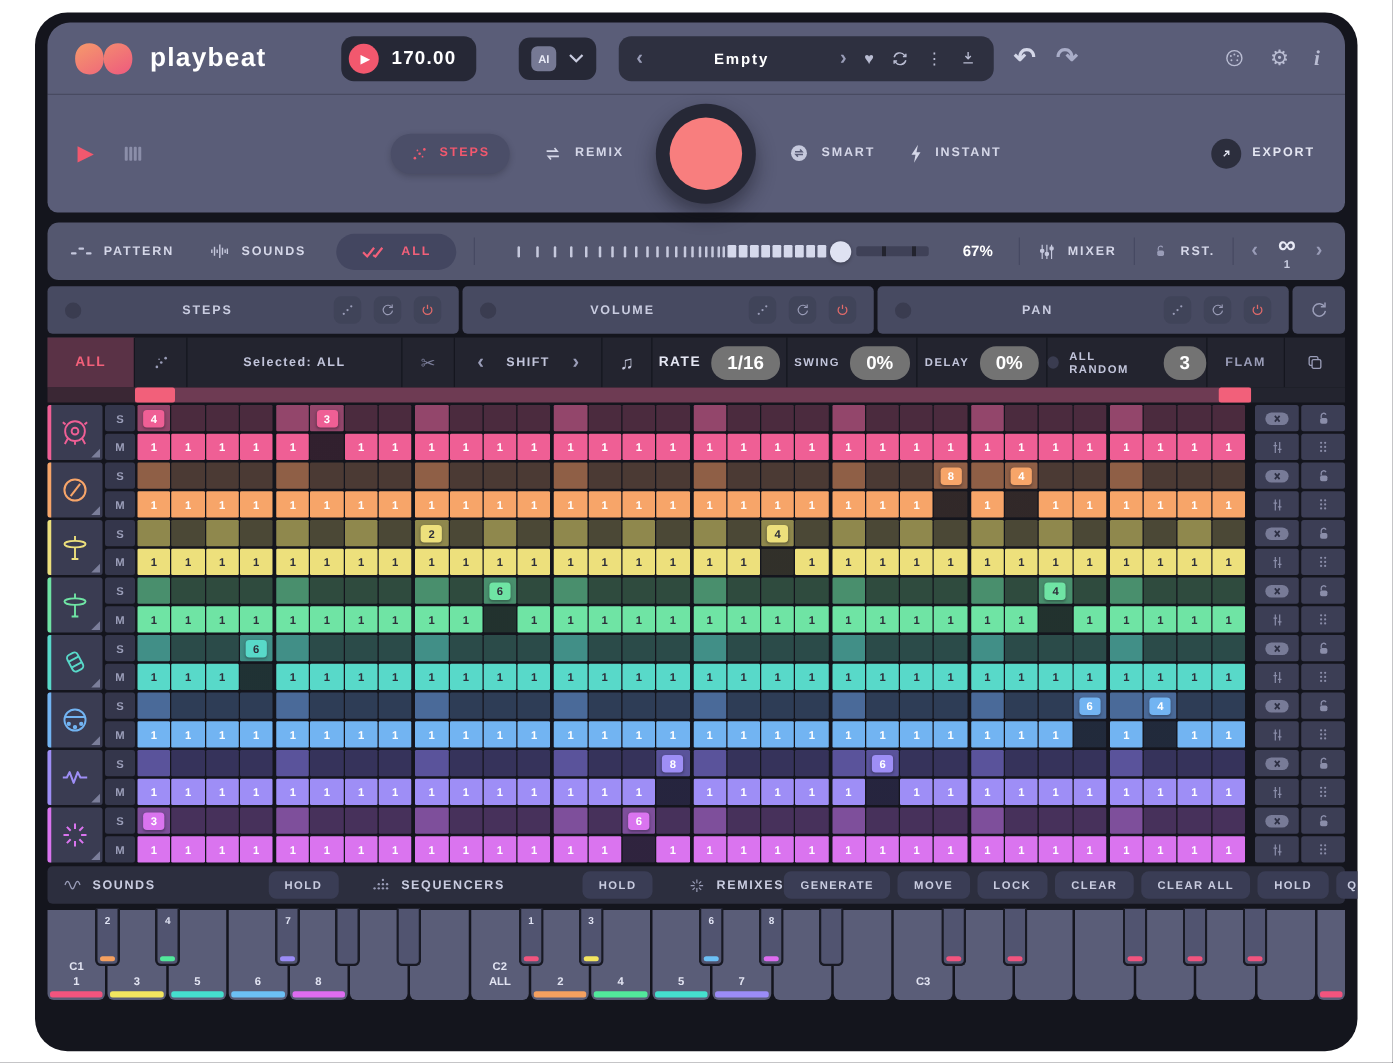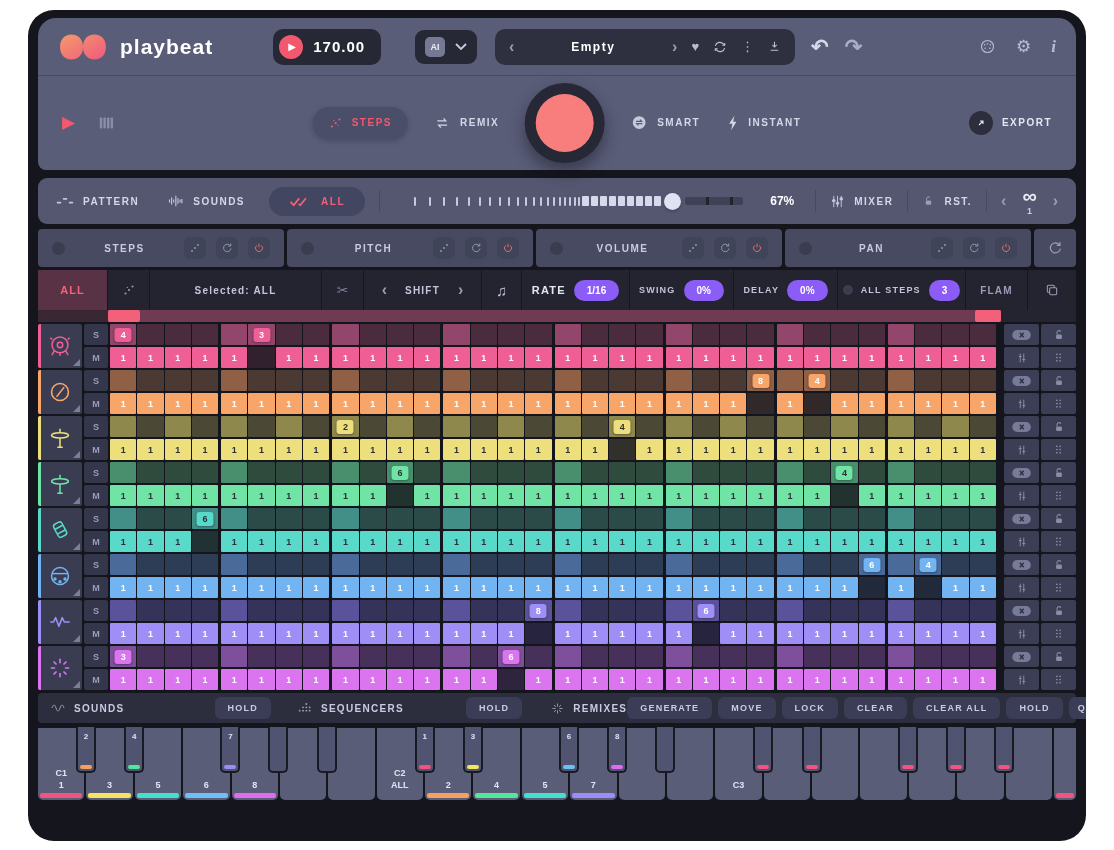--- a/index.html
+++ b/index.html
@@ -76,21 +76,21 @@
   .tab.active .radio::after{content:"";position:absolute;inset:1.5px;border-radius:50%;background:#f2607a;}
   .tab-lbl{color:#c9cce0;font-size:10px;font-weight:bold;letter-spacing:1.5px;flex:1;text-align:center;}
   .tab-ic{width:22px;height:22px;border-radius:6px;background:rgba(20,21,29,.12);display:flex;
     align-items:center;justify-content:center;}
   .tab-reset-cell{width:42px;background:#474a61;border-radius:4px;display:flex;align-items:center;justify-content:center;}
   
   .main-panel{margin-top:3px;}
   .control-row{height:40px;display:flex;background:#23242f;}
   .cr-cell{display:flex;align-items:center;justify-content:center;gap:8px;border-right:1px solid #15161f;height:100%;}
   .cr-lbl{color:#c2c5db;font-size:10px;font-weight:bold;letter-spacing:1.2px;}
-  .cr-pill{background:#8b5cf6;border-radius:13px;padding:5px 13px;color:#fff;font-size:10px;font-weight:bold;}
+  .cr-pill{background:#737373;border-radius:13px;padding:5px 13px;color:#fff;font-size:15px;font-weight:bold;}
   .all-cell{width:70px;background:#5a3246;color:#f2607a;font-weight:bold;font-size:11px;letter-spacing:1px;}
   .loop-row{height:12px;display:flex;}
   .loop-left{width:70px;background:#3a2734;}
   .loop-cap{background:#f2607a;border-radius:2px;}
   .loop-bar{flex:1;background:#6e3b53;display:flex;align-items:stretch;}
   .loop-right{width:75px;background:#23242f;}
   .grid{margin-top:2px;}
   .track-row{display:flex;height:44px;margin-bottom:2px;}
   .track-icon-cell{width:44px;background:#3a3c52;position:relative;display:flex;align-items:center;
     justify-content:center;margin-right:2px;border-radius:2px;}
@@ -339,43 +339,20 @@
         <span class="inf-n">1</span>
       </span>
       <span class="chev">›</span>
     </div>
   </div>
 
   <div class="tabs-row">
     <div class="tab">
       <span class="radio"></span>
       <span class="tab-lbl">STEPS</span>
-      <span class="tab-ic">
-          <svg width="12" height="12" viewBox="0 0 24 24" fill="#9a9db8">
-            <circle cx="6" cy="18" r="1.8"></circle>
-            <circle cx="12" cy="12" r="1.8"></circle>
-            <circle cx="18" cy="6" r="1.8"></circle>
-          </svg>
-        </span>
-      <span class="tab-ic">
-          <svg width="12" height="12" viewBox="0 0 24 24" fill="none" stroke="#9a9db8" stroke-width="1.8">
-            <path d="M19 8a7.5 7.5 0 1 0 1 5"></path>
-            <path d="M19.5 3v5h-5"></path>
-          </svg>
-        </span>
-      <span class="tab-ic">
-          <svg width="12" height="12" viewBox="0 0 24 24" fill="none" stroke="#e06a6a" stroke-width="2">
-            <path d="M12 3.5v7"></path>
-            <path d="M7.3 7a7 7 0 1 0 9.4 0"></path>
-          </svg>
-        </span>
-    </div>
-    <div class="tab">
-      <span class="radio"></span>
-      <span class="tab-lbl">PITCH</span>
       <span class="tab-ic">
           <svg width="12" height="12" viewBox="0 0 24 24" fill="#9a9db8">
             <circle cx="6" cy="18" r="1.8"></circle>
             <circle cx="12" cy="12" r="1.8"></circle>
             <circle cx="18" cy="6" r="1.8"></circle>
           </svg>
         </span>
       <span class="tab-ic">
           <svg width="12" height="12" viewBox="0 0 24 24" fill="none" stroke="#9a9db8" stroke-width="1.8">
             <path d="M19 8a7.5 7.5 0 1 0 1 5"></path>
@@ -475,21 +452,21 @@
       <div class="cr-cell" style="width:104px">
         <span class="cr-lbl" style="font-size:9px">SWING</span>
         <span class="cr-pill">0%</span>
       </div>
       <div class="cr-cell" style="width:104px">
         <span class="cr-lbl" style="font-size:9px">DELAY</span>
         <span class="cr-pill">0%</span>
       </div>
       <div class="cr-cell" style="width:128px">
         <span style="width:10px;height:10px;border-radius:50%;background:#3a3c50"></span>
-        <span class="cr-lbl" style="font-size:9px">ALL STEPS</span>
+        <span class="cr-lbl" style="font-size:9px">ALL RANDOM</span>
         <span class="cr-pill">3</span>
       </div>
       <div class="cr-cell" style="width:62px">
         <span class="cr-lbl" style="color:#9a9db8">FLAM</span>
       </div>
       <div class="cr-cell" style="flex:1;border-right:none">
         <svg width="14" height="14" viewBox="0 0 24 24" fill="none" stroke="#9a9db8" stroke-width="1.8">
           <rect x="8" y="8" width="12" height="12" rx="2"></rect>
             <path d="M16 8V6a2 2 0 0 0-2-2H6a2 2 0 0 0-2 2v8a2 2 0 0 0 2 2h2"></path>
           </svg>

